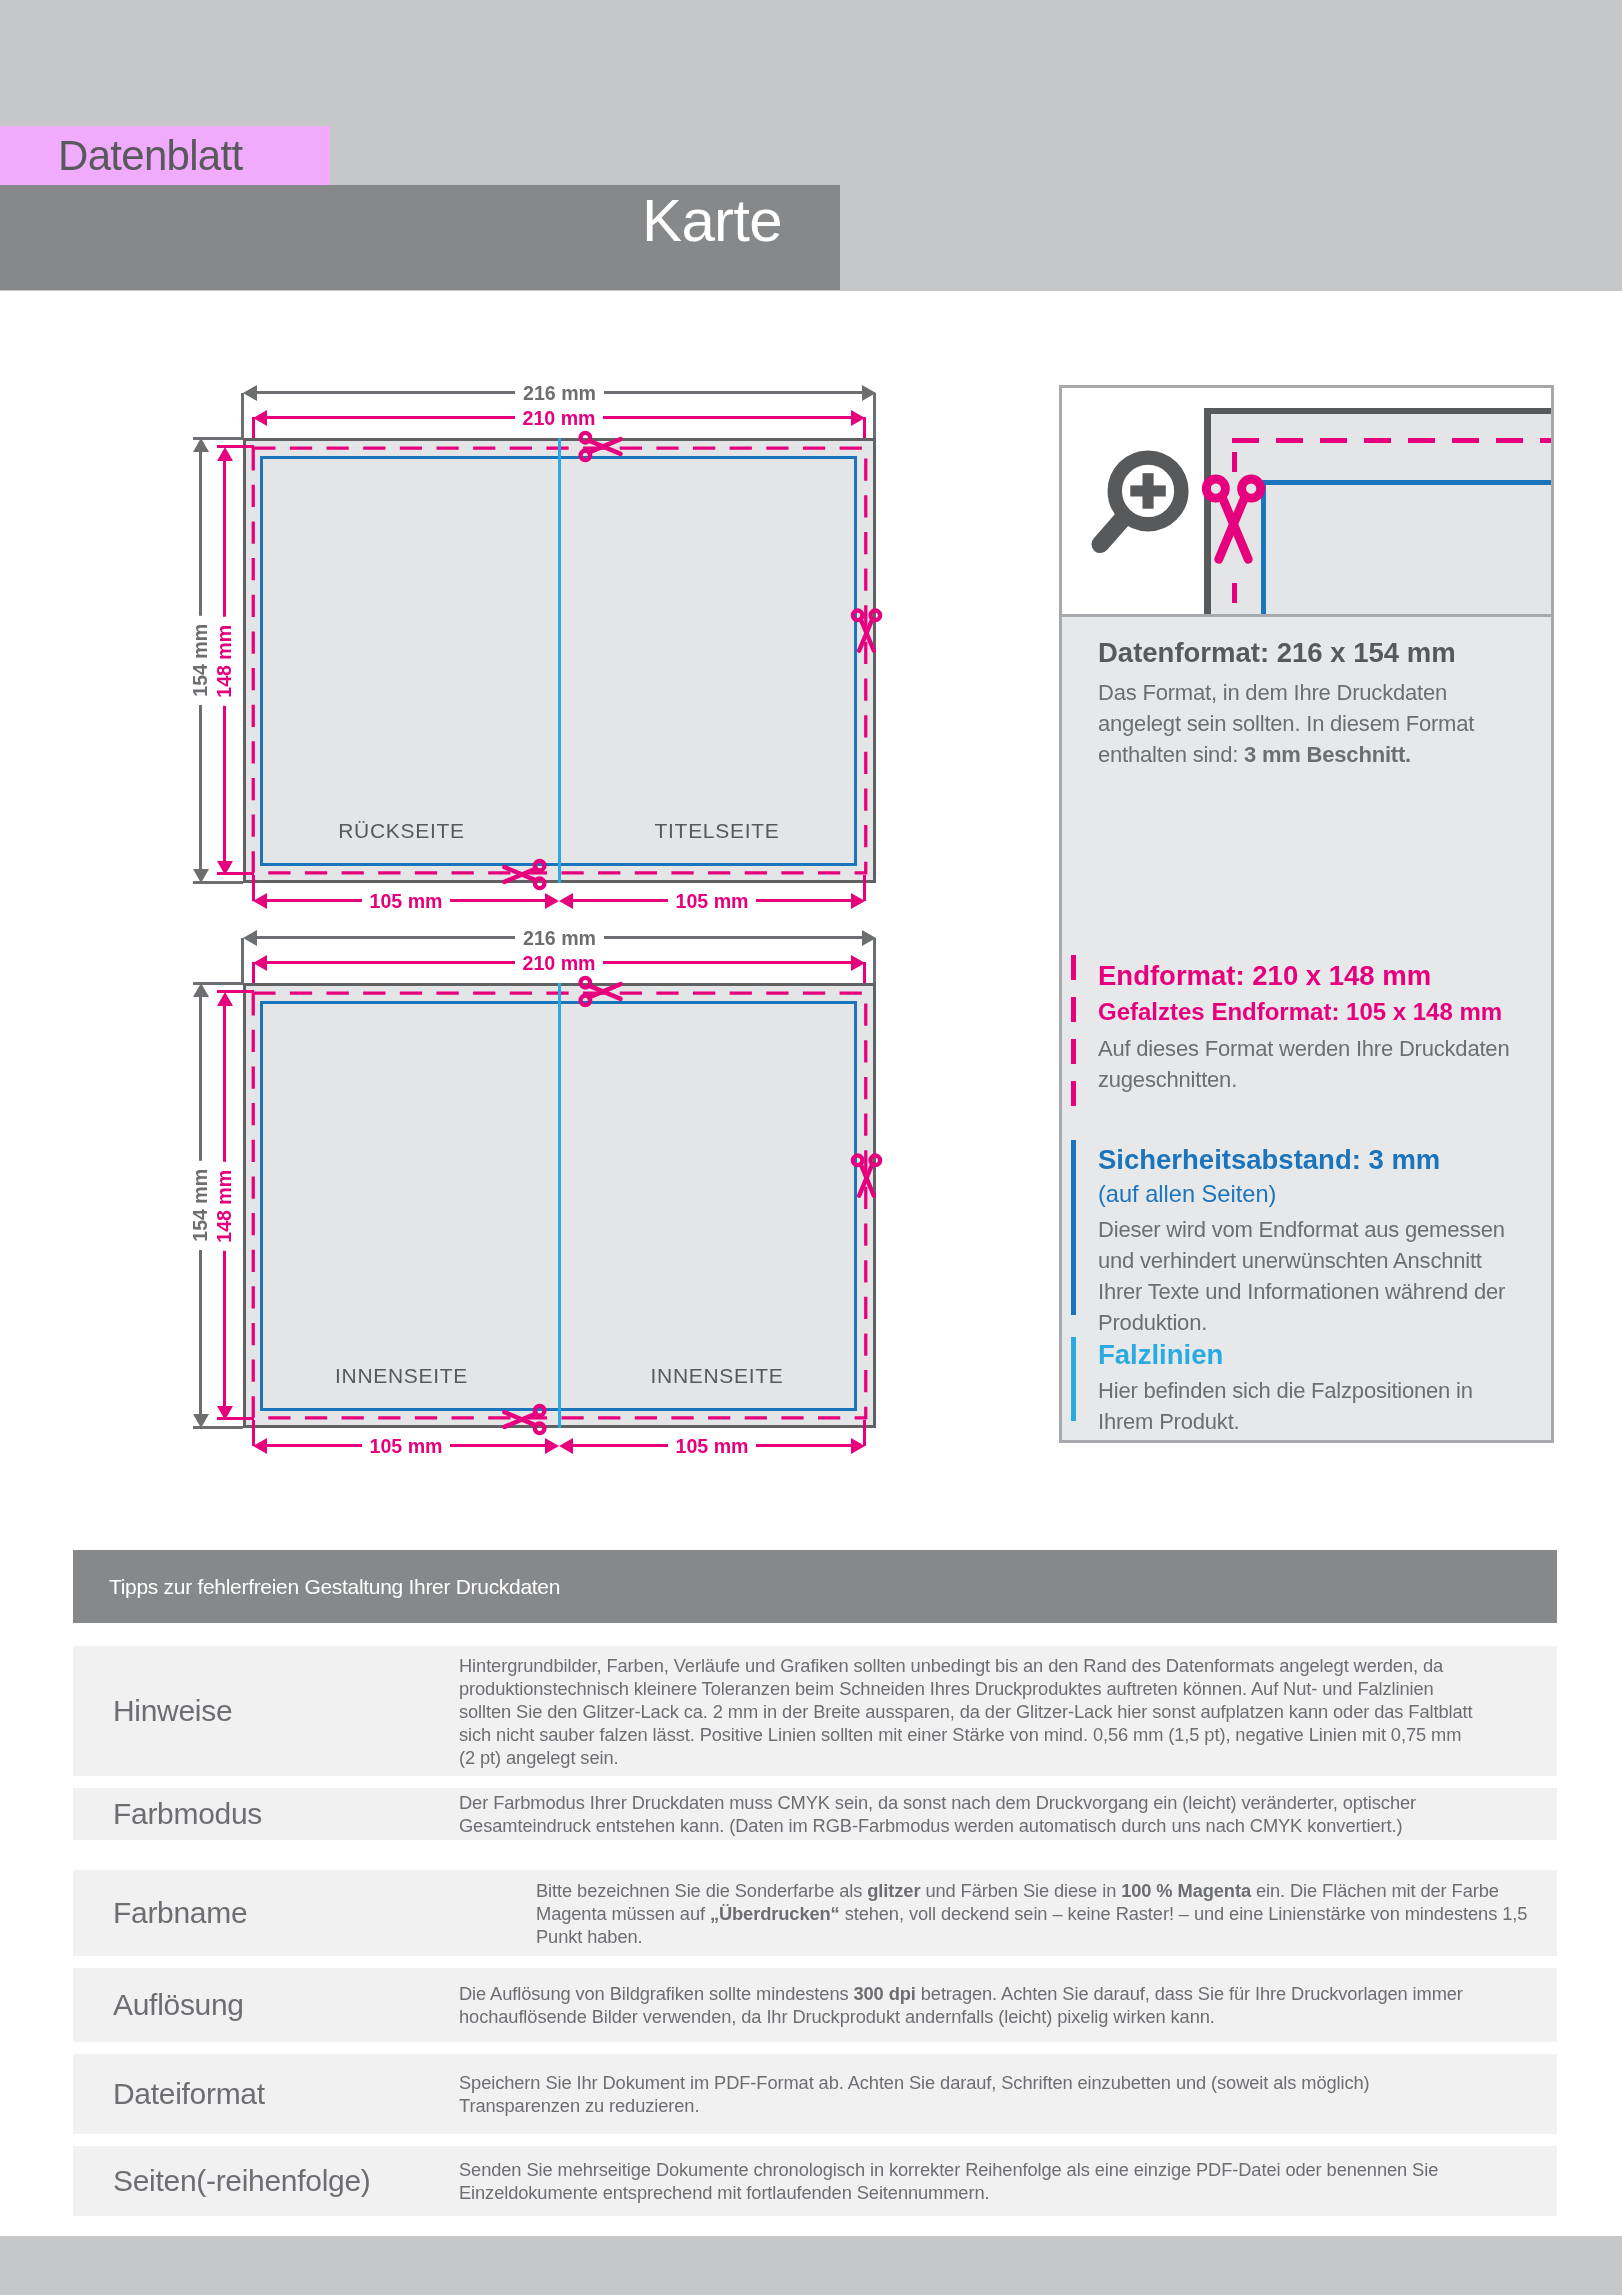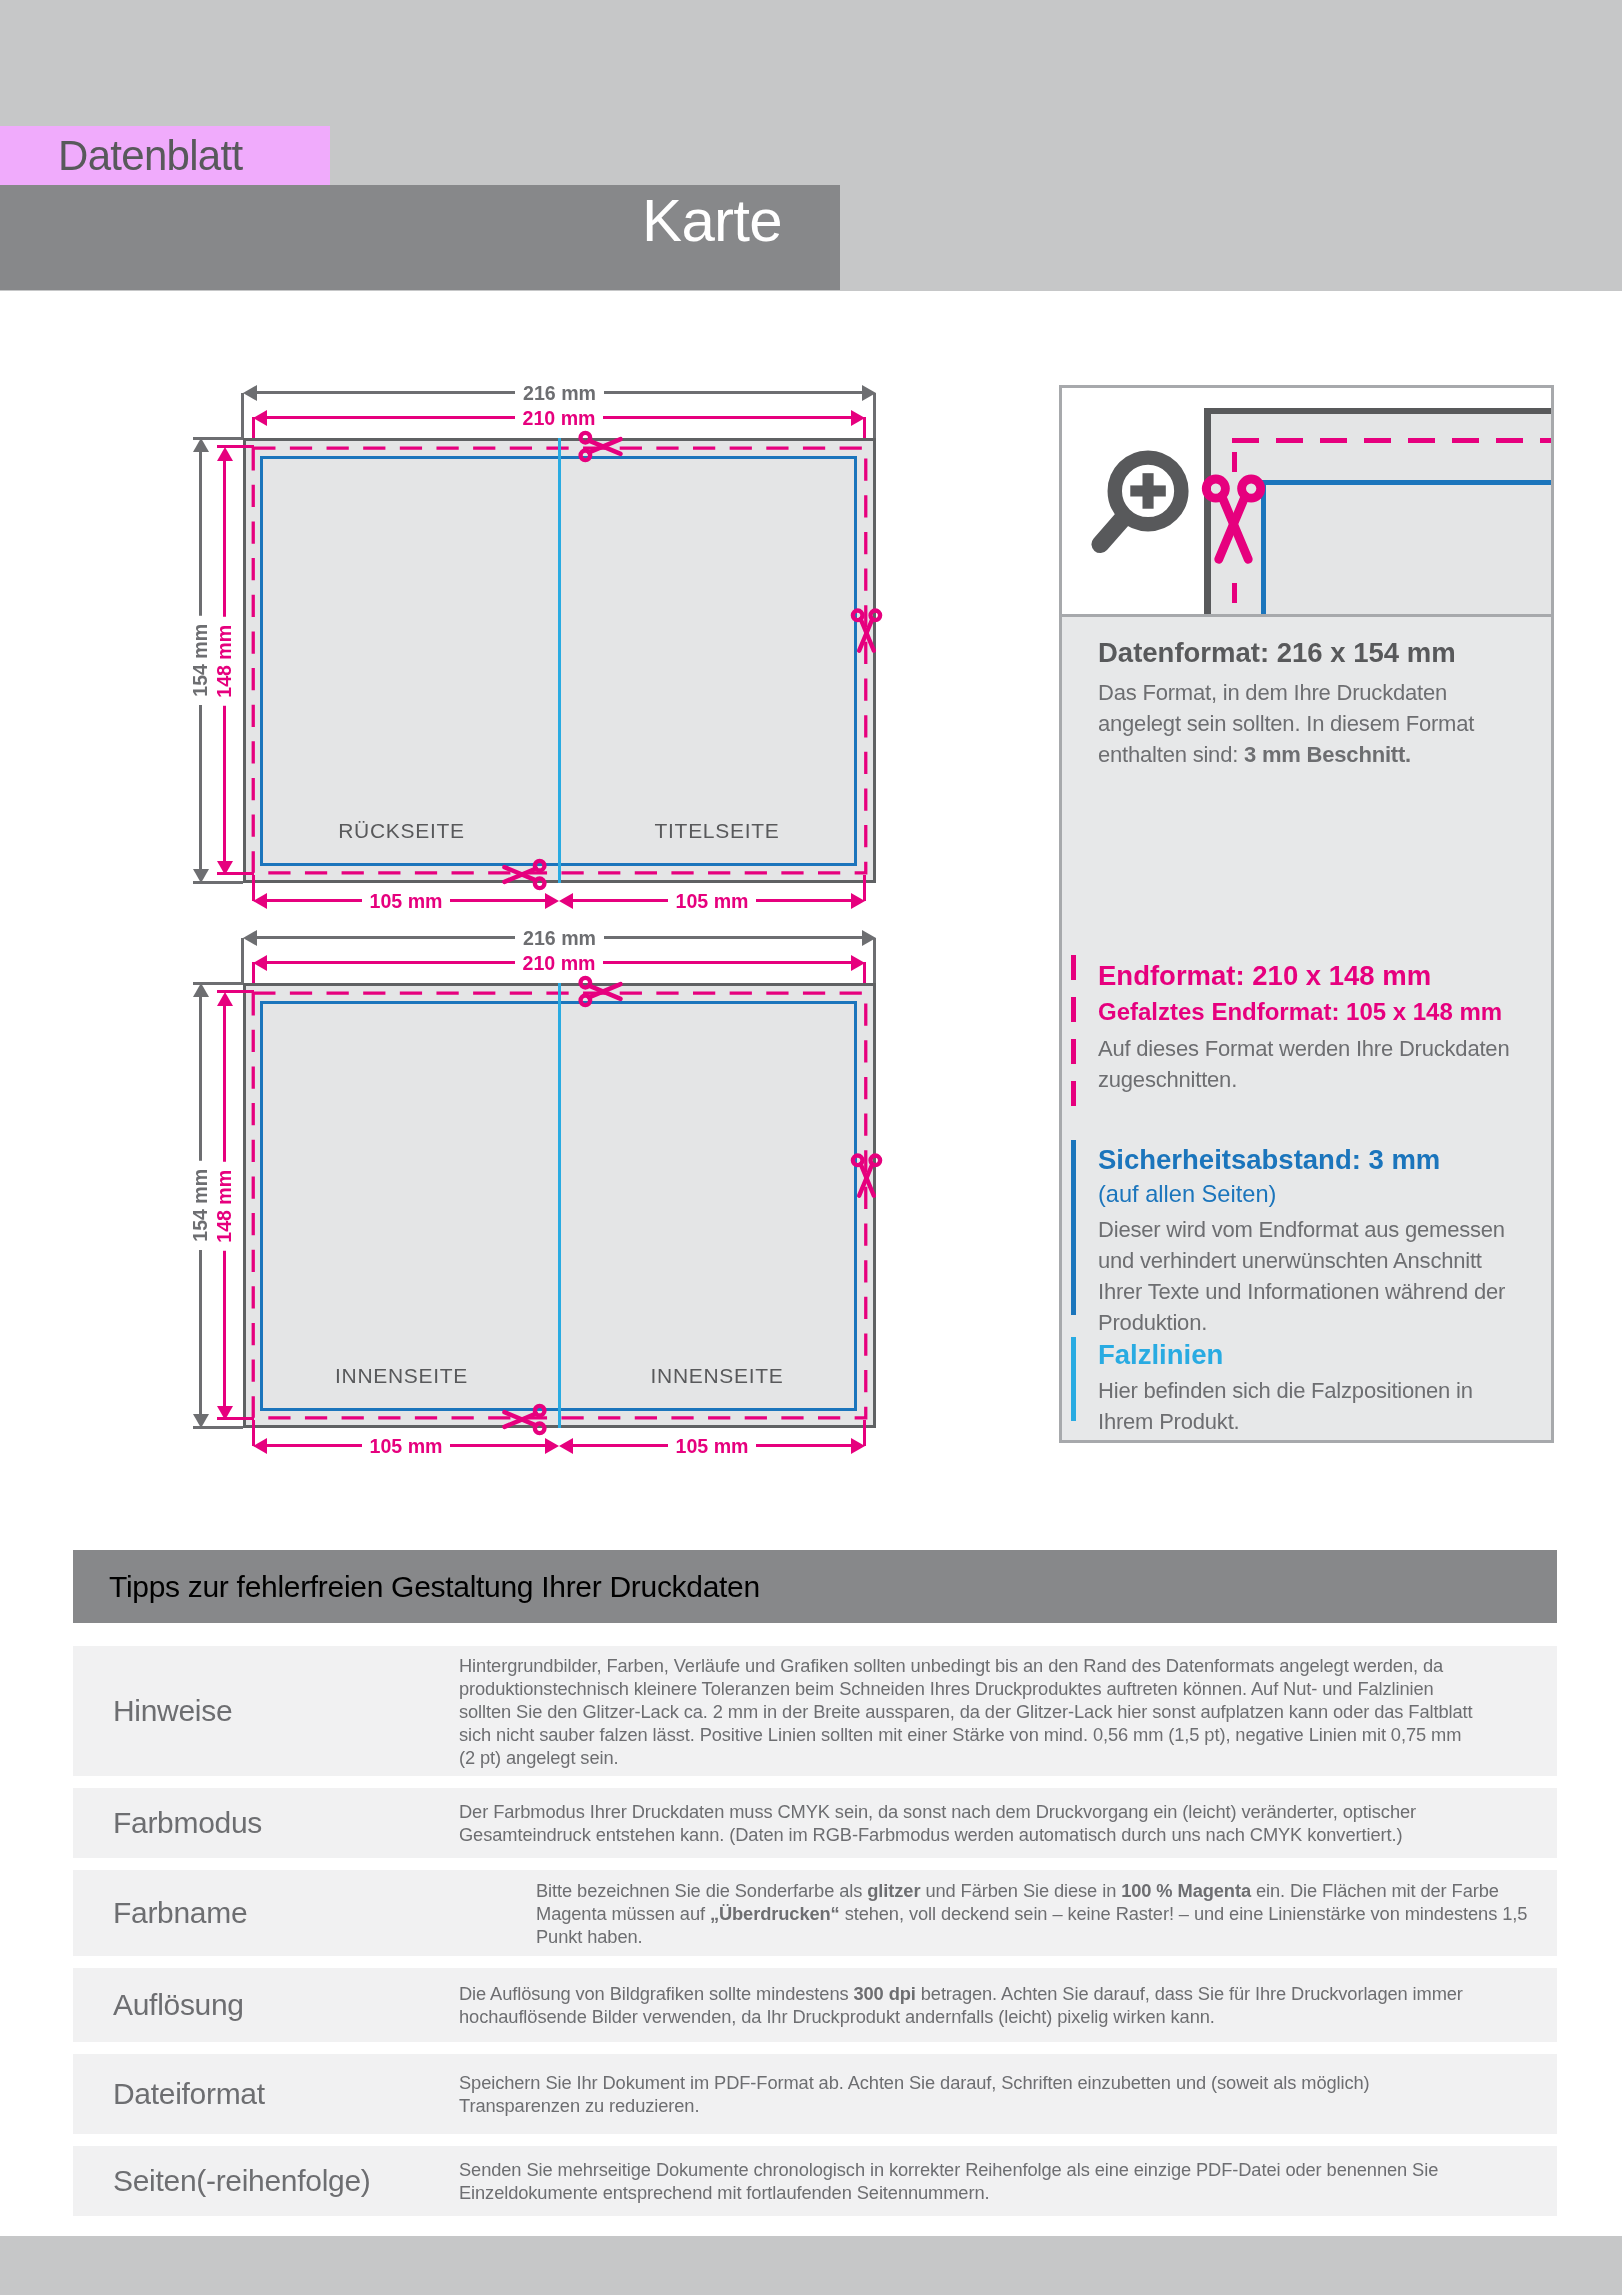--- a/index.html
+++ b/index.html
@@ -64,21 +64,21 @@
   .h-fl{font-size:27.5px;font-weight:700;color:var(--lightblue,#29abe2);}
   .body-txt{font-size:22px;line-height:31px;color:#6d6e71;letter-spacing:-0.2px;}
   .marker{position:absolute;left:9.2px;width:5.2px;}
   .mk-dash{background:repeating-linear-gradient(180deg,var(--magenta,#e6007e) 0 25px,transparent 25px 42px);}
   .mk-blue{background:var(--blue,#1b75bc);}
   .mk-lblue{background:var(--lightblue,#29abe2);}
 
   
   .tips-header{position:absolute;left:73px;top:1550px;width:1484px;height:73px;background:var(--bar,#87888a);
                display:flex;align-items:center;}
-  .tips-header span{padding-left:36px;font-size:30px;color:#000000;letter-spacing:-0.3px;}
+  .tips-header span{padding-left:36px;font-size:21px;color:#ffffff;letter-spacing:-0.3px;}
   .tip-row{position:absolute;left:73px;width:1484px;background:var(--row_bg,#f1f1f2);display:flex;align-items:center;}
   .tip-label{width:346px;padding-left:40px;font-size:30px;color:#6d6e71;flex:none;letter-spacing:-0.3px;}
   .tip-body{width:1021px;font-size:18.3px;line-height:23px;color:#6d6e71;letter-spacing:-0.1px;}
   .tip-body b{font-weight:700;}
   .band-bottom{position:absolute;left:0;top:2236px;width:1623px;height:60px;background:var(--band,#c6c7c8);}
 </style>
 </head>
 <body>
 
 <div class="page">
@@ -330,21 +330,21 @@
   </div>
 
   <div class="tips-header">
     <span>Tipps zur fehlerfreien Gestaltung Ihrer Druckdaten</span>
   </div>
 
   <div class="tip-row" style="top:1646px;height:130px;">
     <div class="tip-label">Hinweise</div>
     <div class="tip-body"><span>Hintergrundbilder, Farben, Verläufe und Grafiken sollten unbedingt bis an den Rand des Datenformats angelegt werden, da produktionstechnisch kleinere Toleranzen beim Schneiden Ihres Druckproduktes auftreten können. Auf Nut- und Falzlinien sollten Sie den Glitzer-Lack ca. 2 mm in der Breite aussparen, da der Glitzer-Lack hier sonst aufplatzen kann oder das Faltblatt sich nicht sauber falzen lässt. Positive Linien sollten mit einer Stärke von mind. 0,56 mm (1,5 pt), negative Linien mit 0,75 mm (2 pt) angelegt sein.</span></div>
   </div>
-  <div class="tip-row" style="top:1788px;height:70px;">
+  <div class="tip-row" style="top:1788px;height:52px;">
     <div class="tip-label">Farbmodus</div>
     <div class="tip-body"><span>Der Farbmodus Ihrer Druckdaten muss CMYK sein, da sonst nach dem Druckvorgang ein (leicht) veränderter, optischer Gesamteindruck entstehen kann. (Daten im RGB-Farbmodus werden automatisch durch uns nach CMYK konvertiert.)</span></div>
   </div>
   <div class="tip-row" style="top:1870px;height:86px;justify-content:space-between;">
     <div class="tip-label">Farbname</div>
     <div class="tip-body"><span>Bitte bezeichnen Sie die Sonderfarbe als </span><b>glitzer</b><span> und Färben Sie diese in </span><b>100 % Magenta</b><span> ein. Die Flächen mit der Farbe Magenta müssen auf </span><b>„Überdrucken“</b><span> stehen, voll deckend sein – keine Raster! – und eine Linienstärke von mindestens 1,5 Punkt haben.</span></div>
   </div>
   <div class="tip-row" style="top:1968px;height:74px;">
     <div class="tip-label">Auflösung</div>
     <div class="tip-body"><span>Die Auflösung von Bildgrafiken sollte mindestens </span><b>300 dpi</b><span> betragen. Achten Sie darauf, dass Sie für Ihre Druckvorlagen immer hochauflösende Bilder verwenden, da Ihr Druckprodukt andernfalls (leicht) pixelig wirken kann.</span></div>

